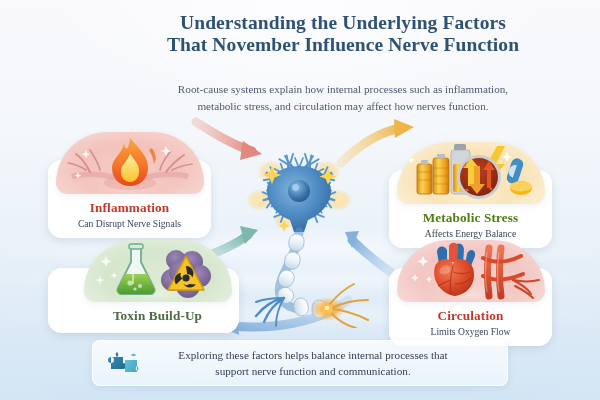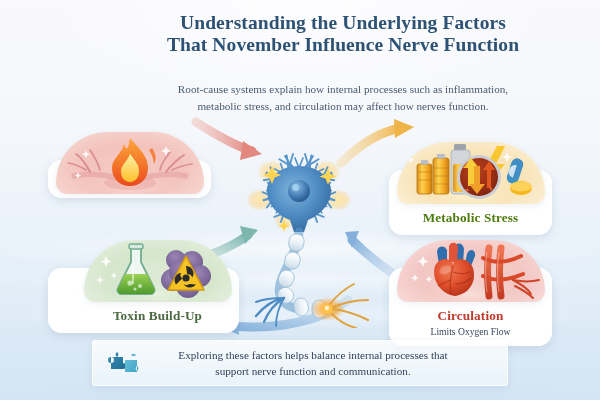--- a/index.html
+++ b/index.html
@@ -77,21 +77,21 @@
 
   
   .neuron{position:absolute;left:222px;top:128px;width:156px;height:200px;}
 
   
   .arrows{position:absolute;left:0;top:0;width:600px;height:400px;pointer-events:none;}
 
   
   .footer{
     position:absolute;left:92px;top:340px;width:416px;height:46px;
-    border-radius:3px;
+    border-radius:8px;
     background:linear-gradient(180deg,rgba(255,255,255,.80) 0%,rgba(244,250,254,.66) 100%);
     box-shadow:0 2px 7px rgba(90,120,155,.13), 0 0 0 1px rgba(255,255,255,.85) inset;
     display:flex;align-items:center;
   }
   .footer-icon{width:40px;height:30px;margin-left:14px;flex:0 0 auto;}
   .footer-text{
     flex:1;text-align:center;font-size:11.2px;line-height:16px;color:#33425a;
     font-family:"Liberation Serif",serif;padding-right:28px;
   }
   .footer-text .f2{display:block;}
@@ -308,20 +308,24 @@
         <path d="M74 22 C 80 30, 83 33, 83 39 C 83 46, 79 50, 74 50
                  C 69 50, 65 46, 65 39 C 65 33, 71 30, 74 22 Z" fill="url(#fl2)"></path>
         <path d="M96 16 C 100 22, 101 27, 98 32 C 97 25, 95 21, 93 18 Z" fill="#f4762a" opacity=".85"></path>
         <g fill="#ffffff" opacity=".85">
           <path d="M110 14 l1.5 3.6 3.6 1.5 -3.6 1.5 -1.5 3.6 -1.5 -3.6 -3.6 -1.5 3.6 -1.5 Z"></path>
           <path d="M30 18 l1.2 3 3 1.2 -3 1.2 -1.2 3 -1.2 -3 -3 -1.2 3 -1.2 Z"></path>
           <path d="M22 40 l1 2.4 2.4 1 -2.4 1 -1 2.4 -1 -2.4 -2.4 -1 2.4 -1 Z"></path>
         </g>
       </svg>
     </div>
+    <div class="card-txt">
+      <div class="c-title">Inflammation</div>
+      <div class="c-sub">Can Disrupt Nerve Signals</div>
+    </div>
   </div>
 
   <div class="card" id="card-metabolic">
     <div class="card-art">
       <svg viewBox="0 0 148 62" class="art-svg">
         <defs>
           <linearGradient id="bat" x1="0" y1="0" x2="1" y2="0">
             <stop offset="0%" stop-color="#d98f17"></stop>
             <stop offset="35%" stop-color="#ffd051"></stop>
             <stop offset="70%" stop-color="#f2a823"></stop>
@@ -378,20 +382,21 @@
           <ellipse cx="124" cy="44.5" rx="11" ry="5" fill="#fdd25a"></ellipse>
         </g>
         <g fill="#ffffff" opacity=".85">
           <path d="M110 10 l1.5 3.6 3.6 1.5 -3.6 1.5 -1.5 3.6 -1.5 -3.6 -3.6 -1.5 3.6 -1.5 Z"></path>
           <path d="M14 14 l1.1 2.7 2.7 1.1 -2.7 1.1 -1.1 2.7 -1.1 -2.7 -2.7 -1.1 2.7 -1.1 Z"></path>
         </g>
       </svg>
     </div>
     <div class="card-txt">
       <div class="c-title">Metabolic Stress</div>
+      <div class="c-sub">Affects Energy Balance</div>
     </div>
   </div>
 
   <div class="card" id="card-toxin">
     <div class="card-art">
       <svg viewBox="0 0 148 62" class="art-svg">
         <defs>
           <linearGradient id="liq" x1="0" y1="0" x2="0" y2="1">
             <stop offset="0%" stop-color="#9ad154"></stop>
             <stop offset="100%" stop-color="#4e9b2c"></stop>

